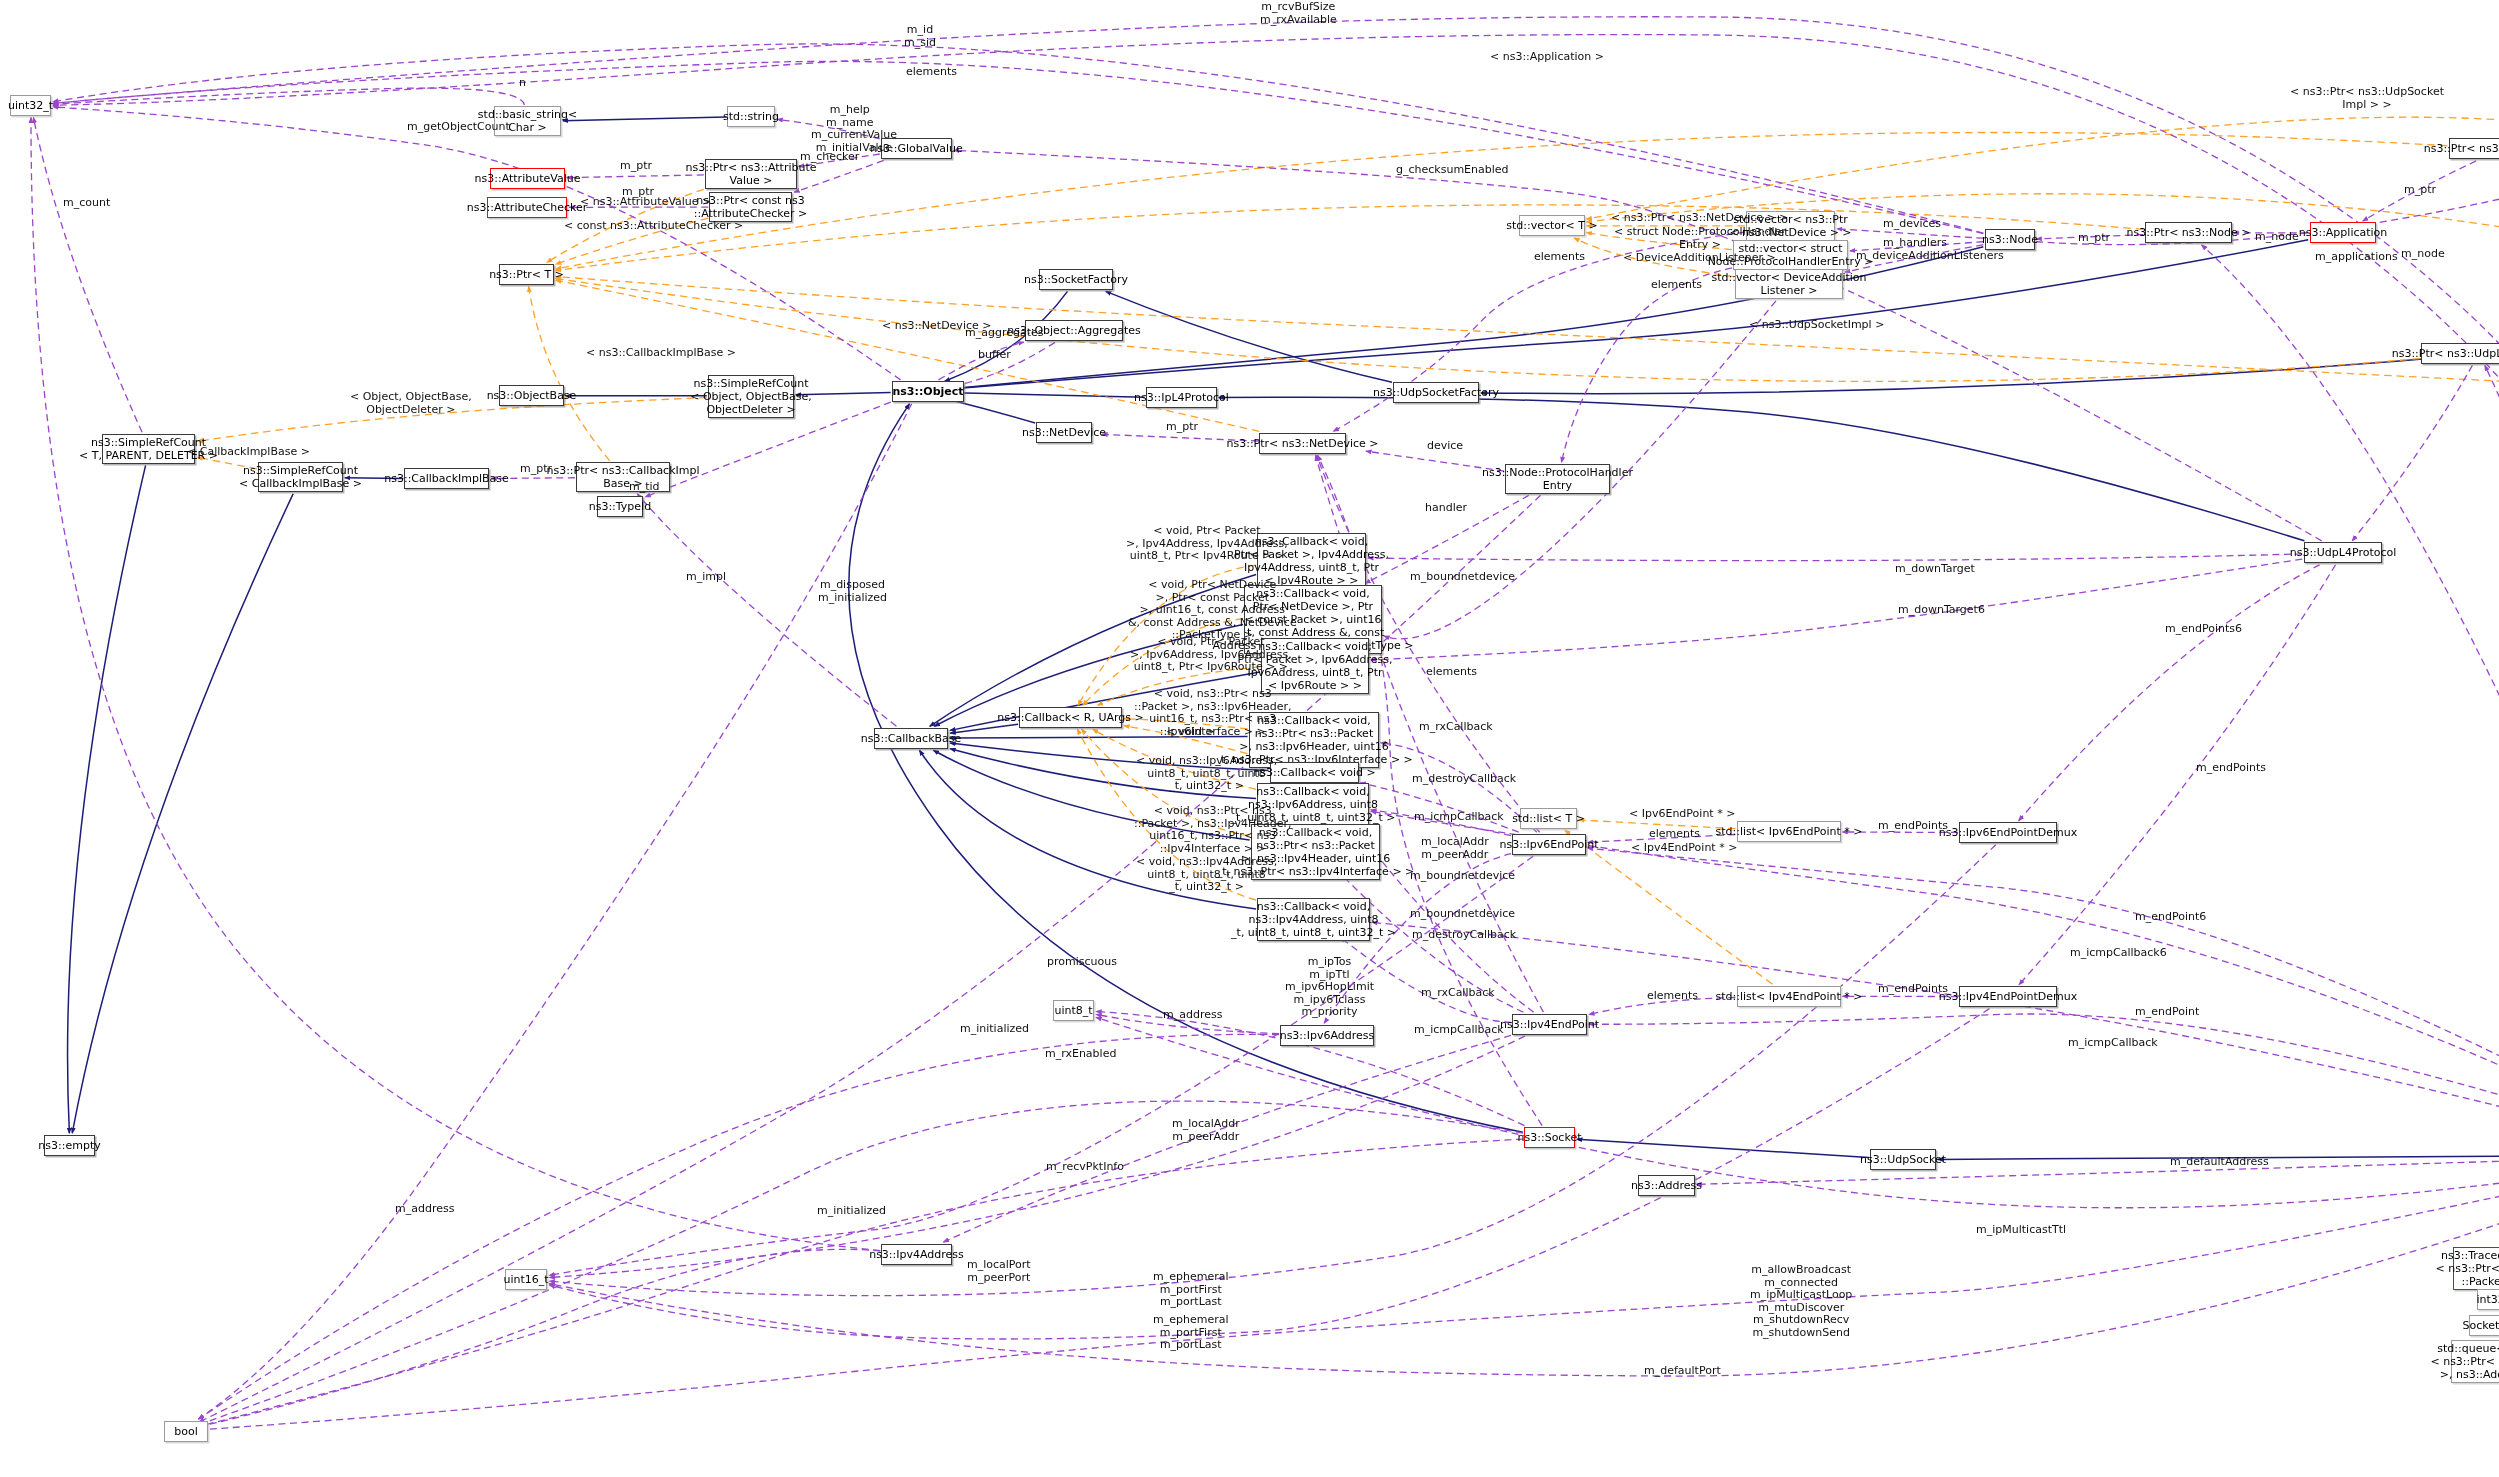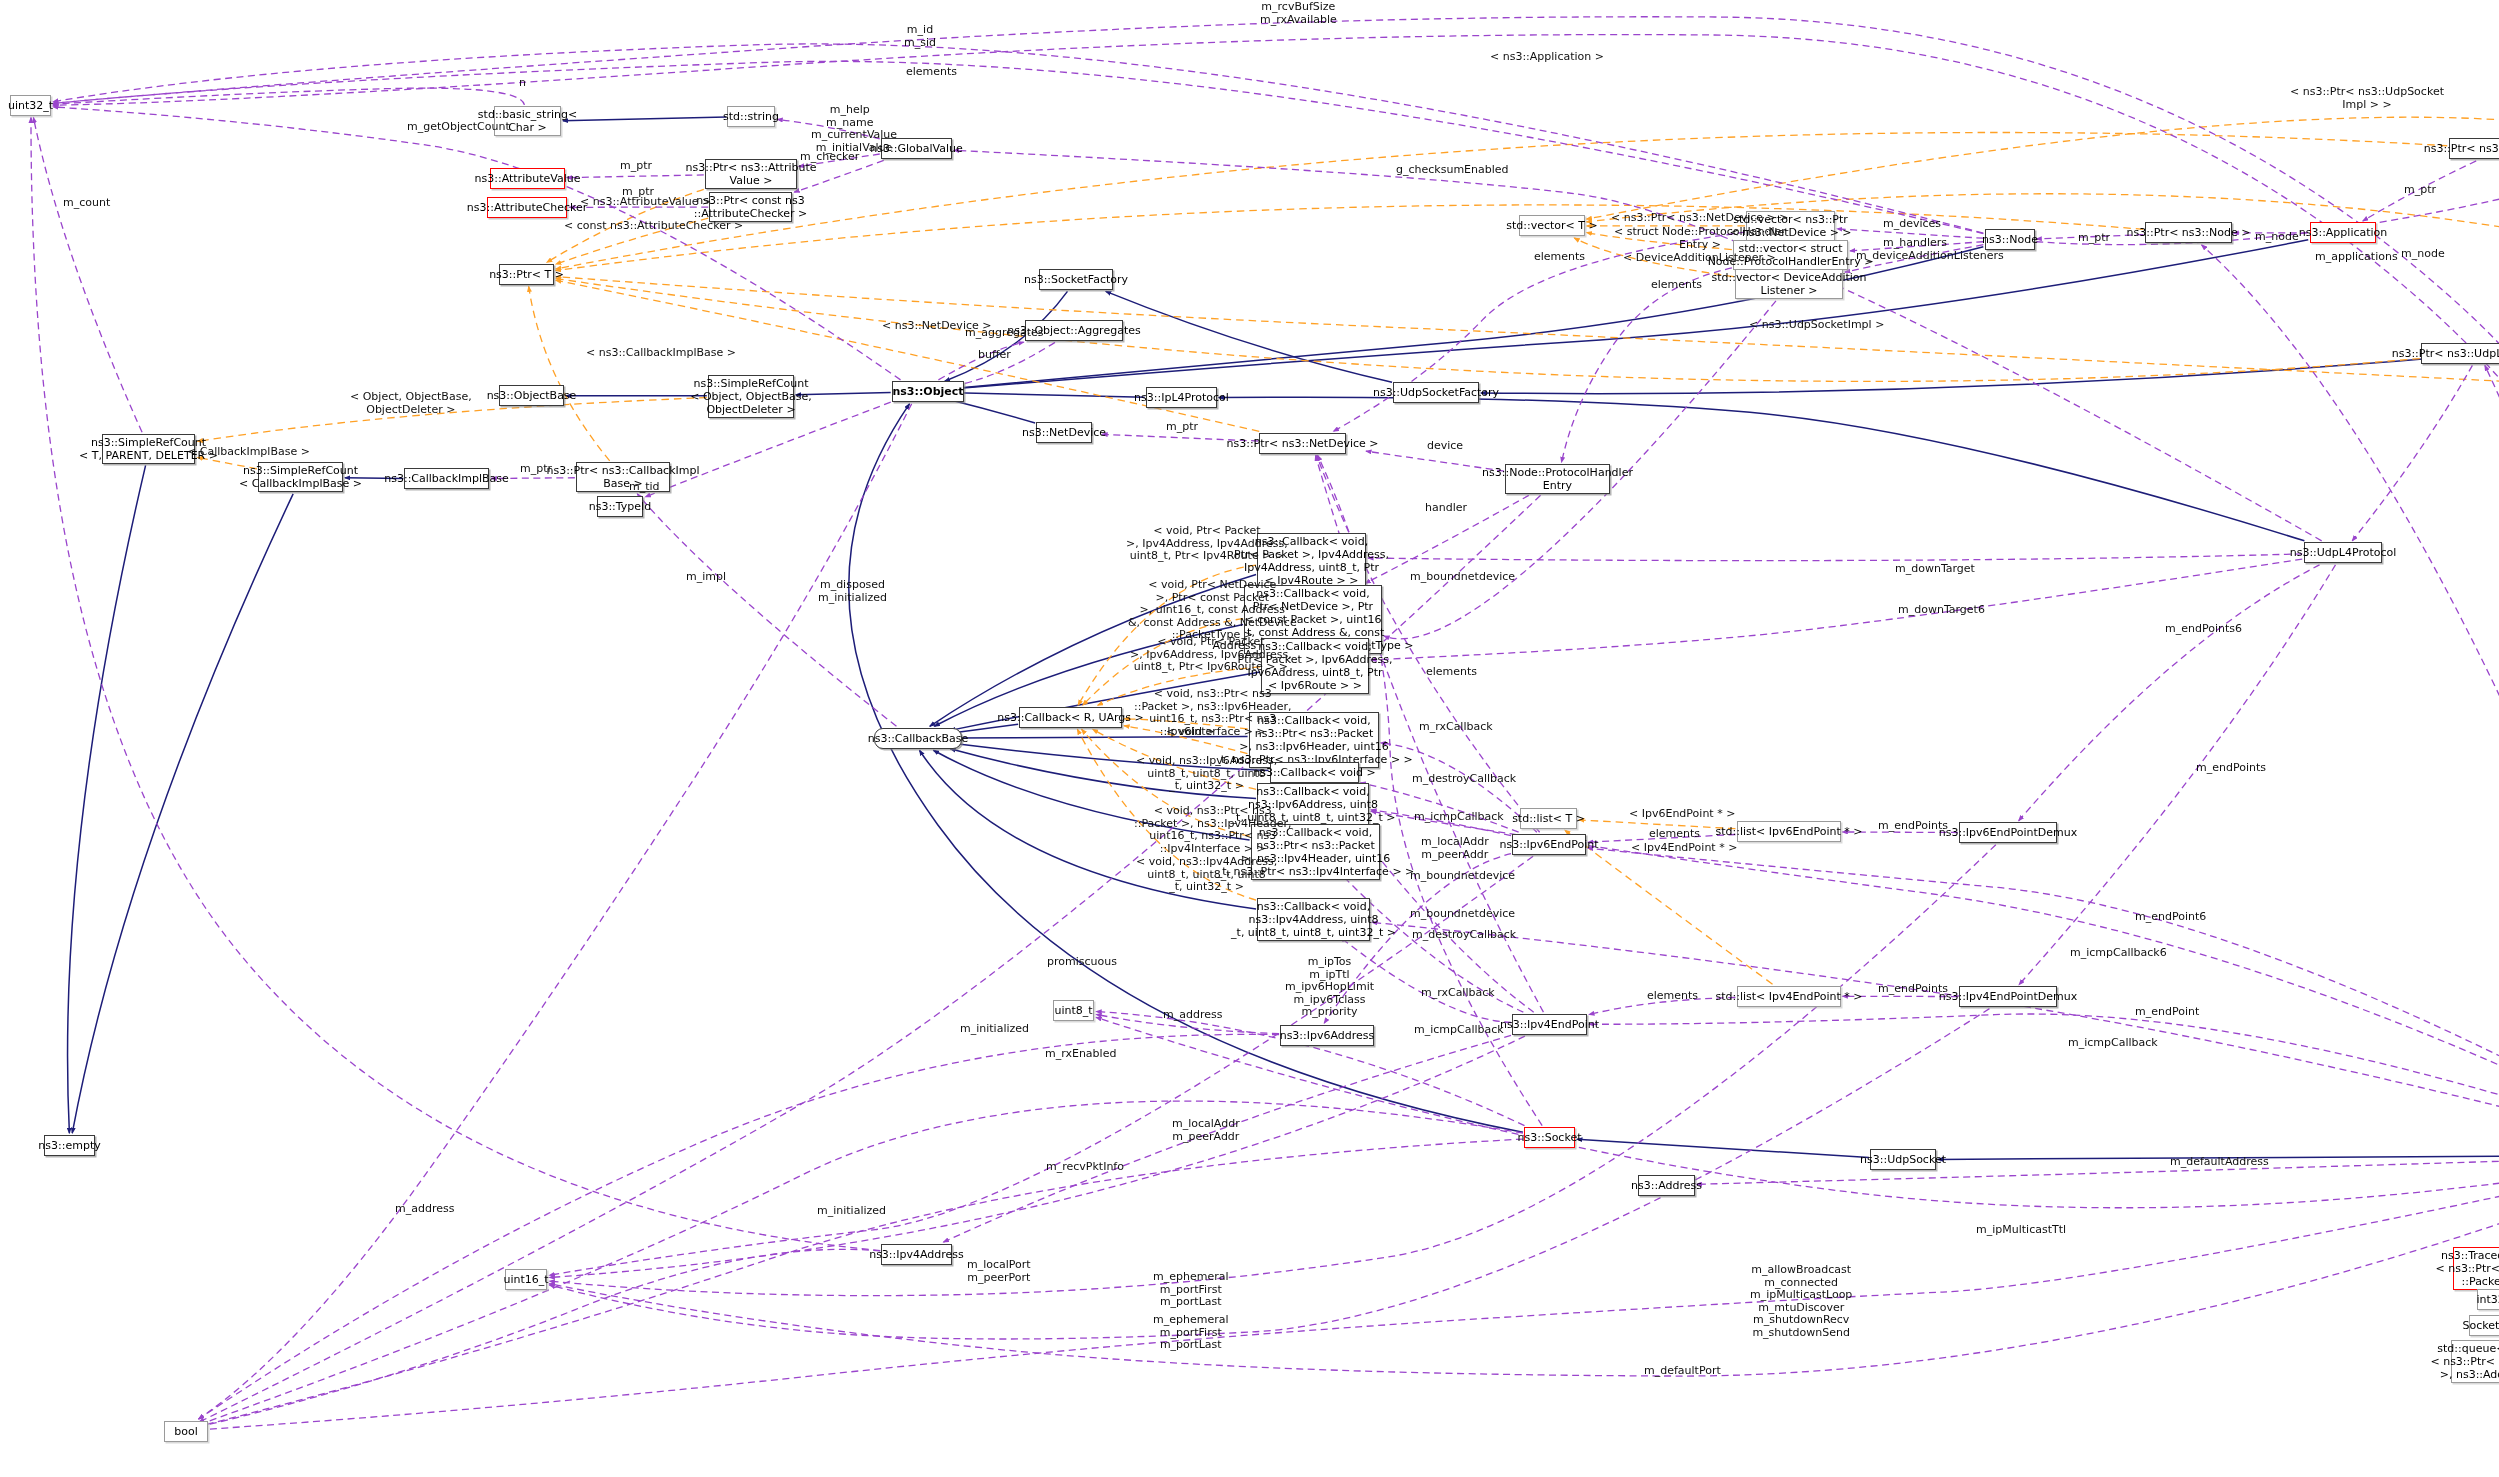--- a/index.html
+++ b/index.html
@@ -219,21 +219,21 @@
     <div class="node ns" style="left: 1244px; top: 585px; width: 138px; min-height: 50px;">ns3::Callback&lt; void,
 Ptr&lt; NetDevice &gt;, Ptr
 &lt; const Packet &gt;, uint16
 _t, const Address &amp;, const
 Address &amp;, NetDevice::PacketType &gt;</div>
     <div class="node ns" style="left: 1261px; top: 638px; width: 108px; min-height: 49px;">ns3::Callback&lt; void,
 Ptr&lt; Packet &gt;, Ipv6Address,
 Ipv6Address, uint8_t, Ptr
 &lt; Ipv6Route &gt; &gt;</div>
     <div class="node ns" style="left: 1019px; top: 707px; width: 103px; min-height: 21px;">ns3::Callback&lt; R, UArgs &gt;</div>
-    <div class="node ns" style="left: 874px; top: 728px; width: 88px; min-height: 21px; border-radius: 9px;">ns3::CallbackBase</div>
+    <div class="node ns" style="left: 874px; top: 728px; width: 74px; min-height: 21px;">ns3::CallbackBase</div>
     <div class="node ns" style="left: 1249px; top: 712px; width: 130px; min-height: 49px;">ns3::Callback&lt; void,
 ns3::Ptr&lt; ns3::Packet
 &gt;, ns3::Ipv6Header, uint16
 _t, ns3::Ptr&lt; ns3::Ipv6Interface &gt; &gt;</div>
     <div class="node ns" style="left: 1270px; top: 762px; width: 89px; min-height: 21px;">ns3::Callback&lt; void &gt;</div>
     <div class="node ns" style="left: 1257px; top: 783px; width: 112px; min-height: 38px;">ns3::Callback&lt; void,
 ns3::Ipv6Address, uint8
 _t, uint8_t, uint8_t, uint32_t &gt;</div>
     <div class="node ns" style="left: 1251px; top: 824px; width: 129px; min-height: 49px;">ns3::Callback&lt; void,
 ns3::Ptr&lt; ns3::Packet

